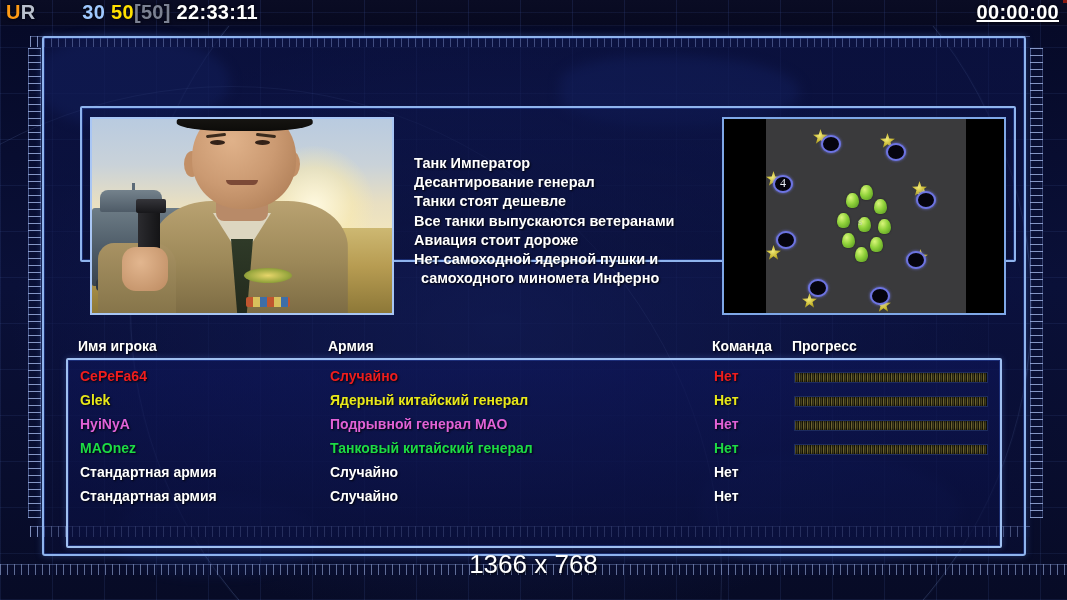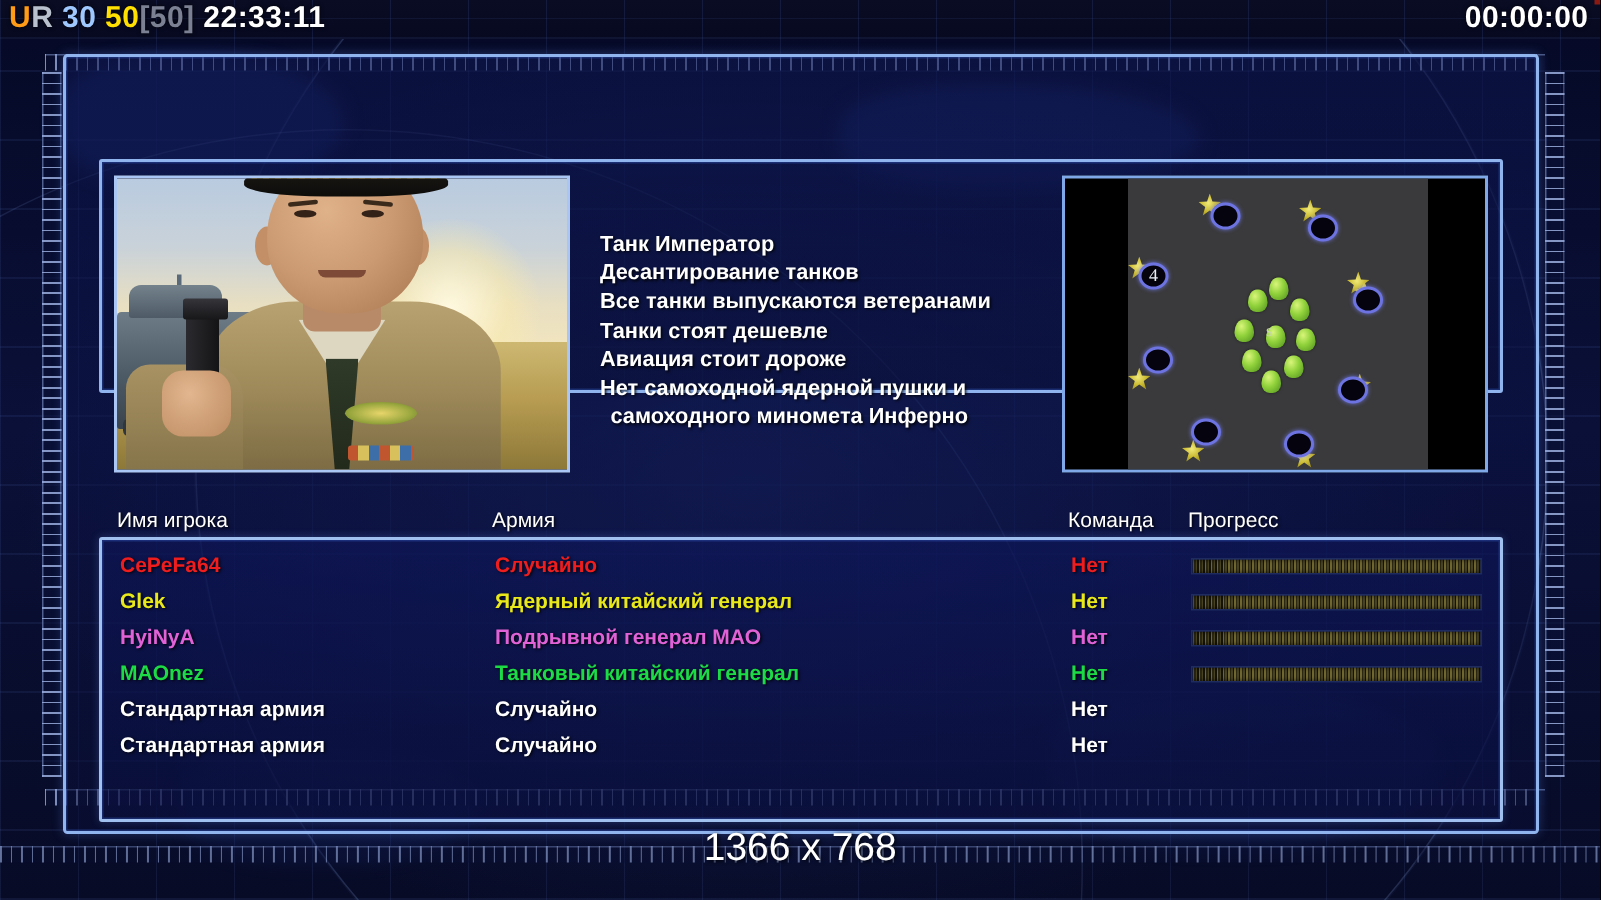--- a/index.html
+++ b/index.html
@@ -33,29 +33,30 @@
   }
   #topbar-left {
     position: absolute; left: 6px; top: 1px;
     font-size: 20px; font-weight: bold; letter-spacing: .3px;
     white-space: nowrap;
     text-shadow: 0 0 3px rgba(0,0,0,.9);
   }
   #topbar-left span { display: inline; }
   .tb-u { color: #ff9b16; }
   .tb-r { color: #b9c0ce; }
-  .tb-num { color: #9fc8ff; }
+  .tb-num { color: #9fc8ff; margin-left: 41px; }
   .tb-cur { color: #ffe000; }
   .tb-max { color: #7b8192; }
   .tb-clock { color: #ffffff; }
   #topbar-right {
     position: absolute; right: 8px; top: 1px;
     font-size: 20px; font-weight: bold; color: #fff;
     letter-spacing: .3px;
     text-shadow: 0 0 3px rgba(0,0,0,.9);
+    text-decoration: underline;
   }
   #topbar-redtick {
     position: absolute; right: 0; top: 0;
     width: 4px; height: 3px;
     background: #8b1a12;
   }
 
   
   #bgfield {
     position: absolute;
@@ -142,21 +143,21 @@
     position: absolute;
     left: 0; bottom: 0;
     width: 982px; height: 3px;
     background: linear-gradient(180deg,#dbe8ff,#86aeee 60%, #2f4f9e);
     box-shadow: 0 0 5px rgba(150,190,255,.75);
   }
 
   
   #info-panel {
     position: absolute;
-    left: 66px; top: 106px;
+    left: 80px; top: 106px;
     width: 936px; height: 156px;
     border: 2px solid #8fb4ee;
     border-radius: 2px;
     background: linear-gradient(180deg, rgba(12,20,72,.4), rgba(8,13,50,.4));
     box-shadow: inset 0 0 0 1px rgba(45,80,175,.45);
     z-index: 8;
   }
 
   
   #portrait {
@@ -376,21 +377,21 @@
   #table-head {
     position: absolute;
     left: 66px; top: 338px;
     width: 936px; height: 20px;
     z-index: 9;
   }
   #table-head .th {
     position: absolute;
     top: 0;
     font-size: 14px;
-    font-weight: normal;
+    font-weight: bold;
     color: #ffffff;
     text-shadow: 1px 1px 2px rgba(0,0,0,.9);
     white-space: nowrap;
   }
   .col-name { left: 12px; }
   .col-army { left: 262px; }
   .col-team { left: 646px; }
   .col-prog { left: 726px; }
 
   #table-panel {
@@ -501,23 +502,23 @@
       <div class="pt-braid"></div>
       <div class="pt-capbrim"></div>
 
       <div class="pt-arm"></div>
       <div class="pt-gun"></div>
       <div class="pt-hand"></div>
     </div>
 
     <div id="desc">
         <div class="line">Танк Император</div>
-        <div class="line">Десантирование танков</div>
+        <div class="line">Десантирование генерал</div>
+        <div class="line">Танки стоят дешевле</div>
         <div class="line">Все танки выпускаются ветеранами</div>
-        <div class="line">Танки стоят дешевле</div>
         <div class="line">Авиация стоит дороже</div>
         <div class="line">Нет самоходной ядерной пушки и</div>
         <div class="line cont">самоходного миномета Инферно</div>
       </div>
 
     <div id="minimap-frame">
       <div id="minimap-inner">
           <div class="mm-star" style="left: 47px; top: 10px;"></div>
           <div class="mm-star" style="left: 114px; top: 14px;"></div>
           <div class="mm-star" style="left: 0px; top: 52px;"></div>

